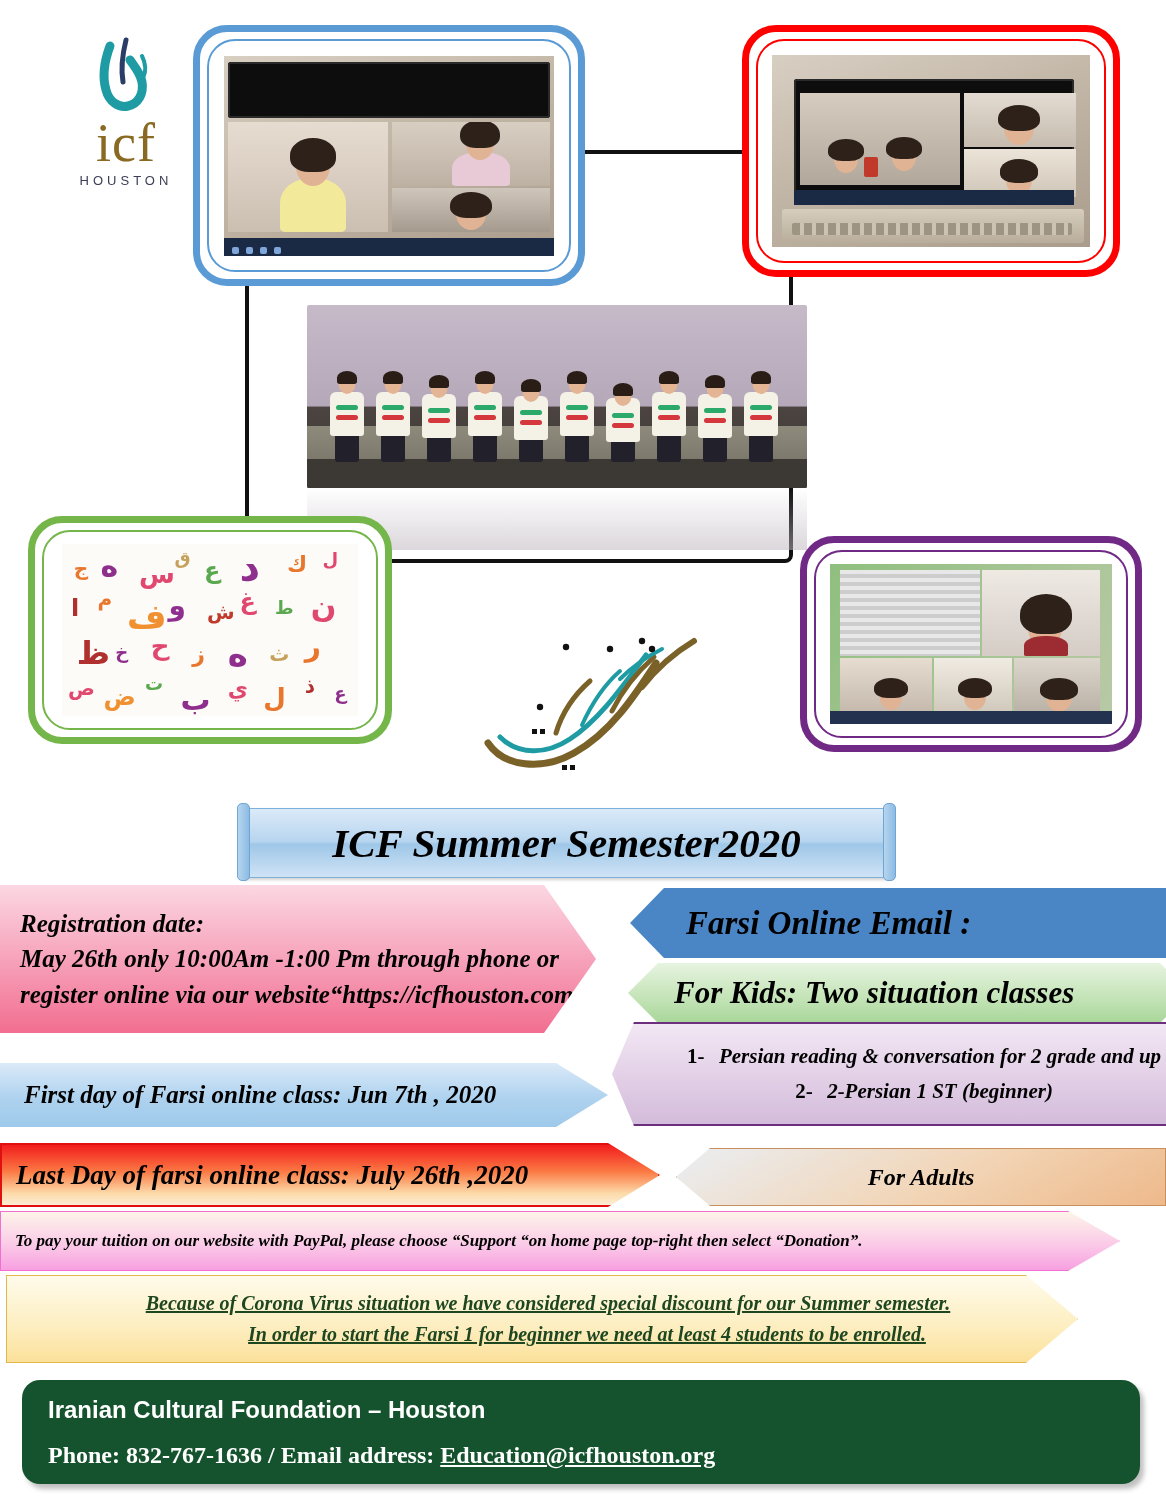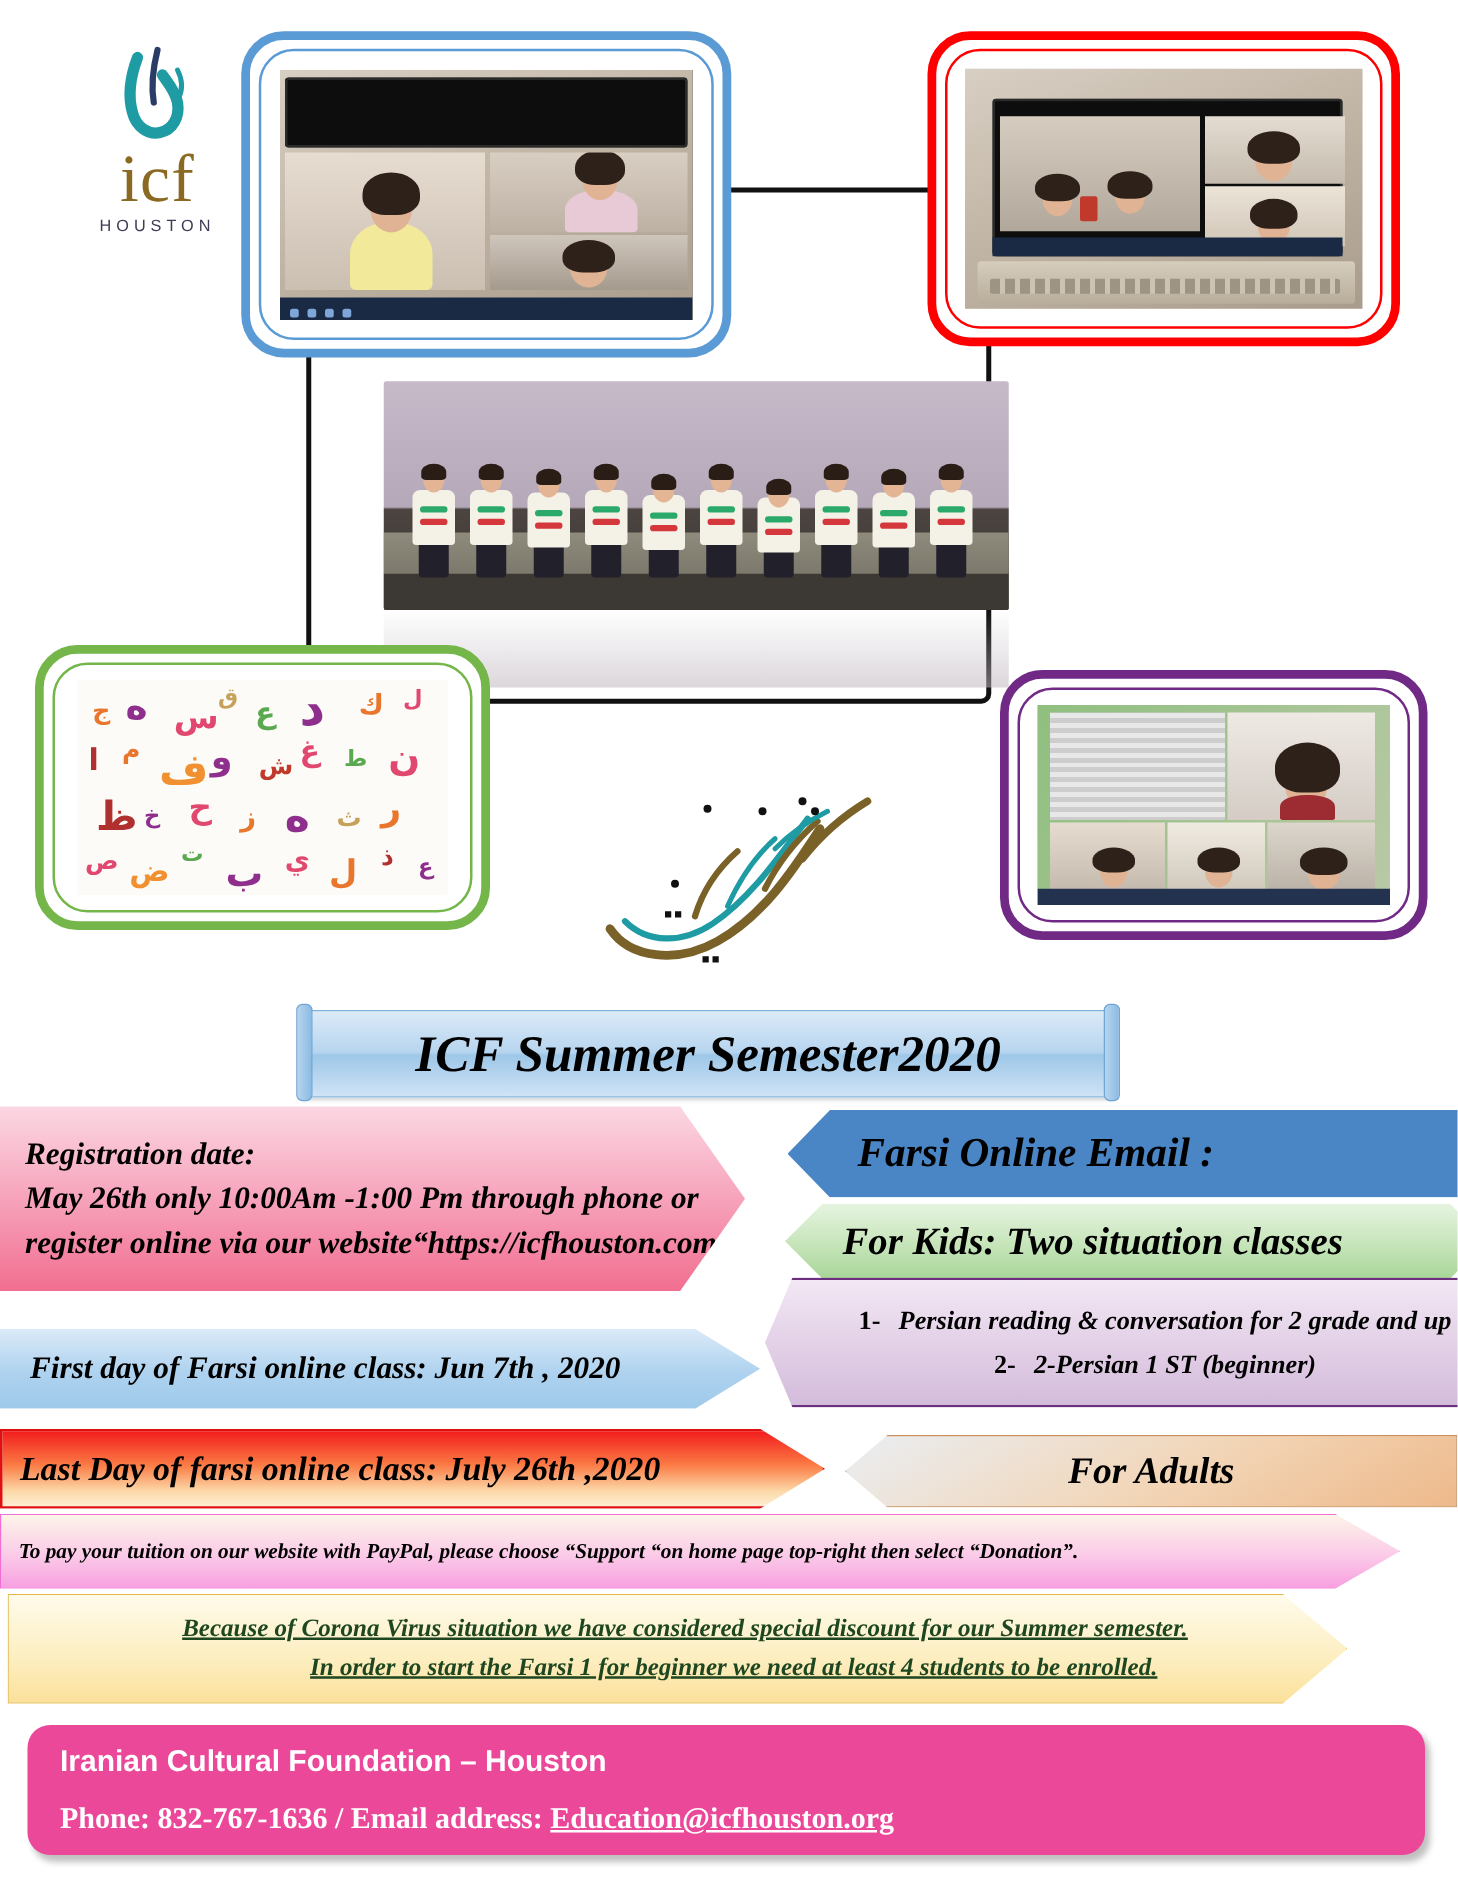--- a/index.html
+++ b/index.html
@@ -264,21 +264,21 @@
   .b-lastday .banner-text { font-size: 27px; }
 
   
   .b-adults {
     left: 676px; top: 1148px; width: 490px; height: 58px;
     background: linear-gradient(150deg,#eaeef3 0%,#f2d5b6 55%,#eeb98b 100%);
     border: 1px solid #c98f5e;
     justify-content: center;
     clip-path: polygon(34px 0, 100% 0, 100% 100%, 34px 100%, 0 50%);
   }
-  .b-adults .banner-text { font-size: 30px; }
+  .b-adults .banner-text { font-size: 24px; }
 
   
   .b-tuition {
     left: 0; top: 1211px; width: 1120px; height: 60px;
     background: linear-gradient(180deg,#fdf4e8 0%,#fbcbe8 55%,#f7a0e0 100%);
     border: 1px solid #f06fd0;
     padding-left: 14px;
   }
   .b-tuition .banner-text { font-size: 17px; }
 
@@ -299,21 +299,21 @@
     white-space: nowrap;
     margin: 4px 0;
   }
   .corona-line.indent { margin-left: 78px; }
 
   
   .footer {
     position: absolute;
     left: 22px; top: 1380px;
     width: 1118px; height: 104px;
-    background: #ec4899;
+    background: #14532d;
     border-radius: 18px;
     box-shadow: 4px 5px 5px rgba(0,0,0,0.25);
     padding: 12px 26px;
     box-sizing: border-box;
   }
   .footer-org {
     font-family: "Liberation Sans", sans-serif;
     font-weight: bold;
     font-size: 24px;
     color: #ffffff;

